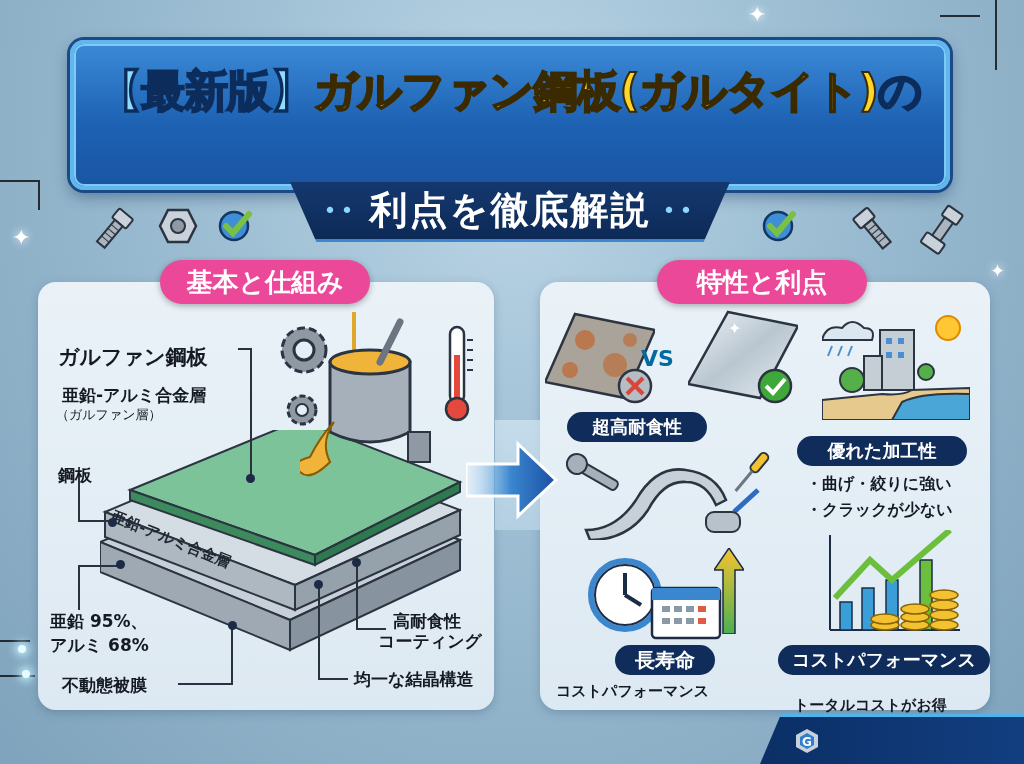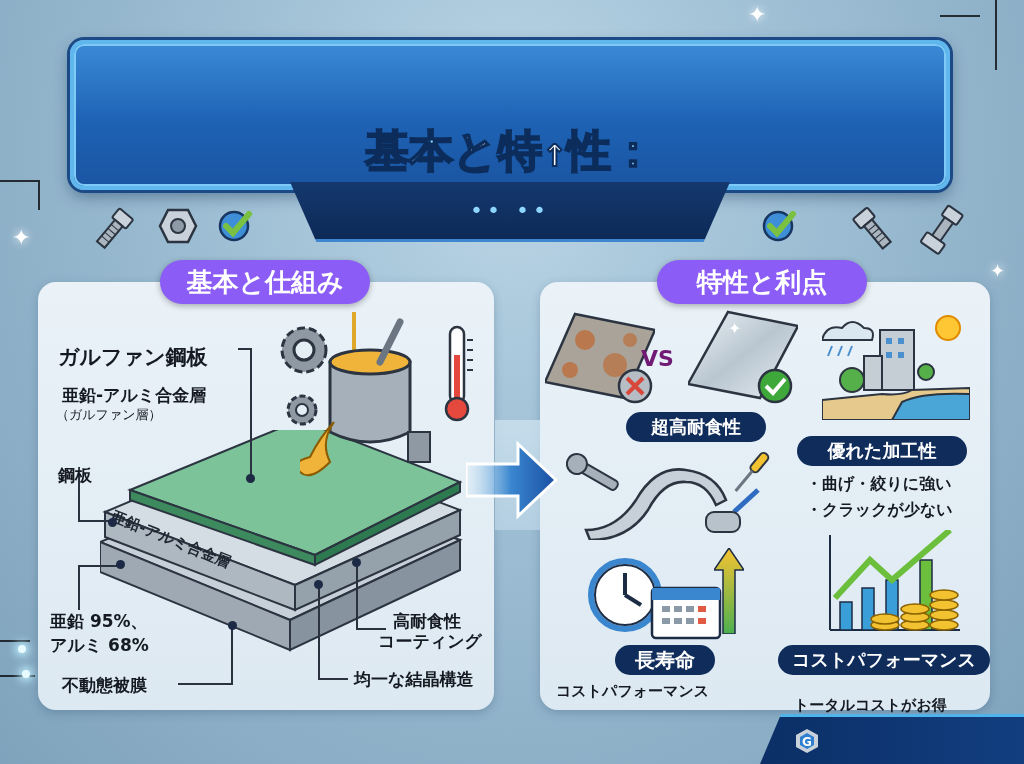--- a/index.html
+++ b/index.html
@@ -48,21 +48,21 @@
   
   .panel {
     position: absolute; top: 282px; height: 428px; border-radius: 18px;
     background: linear-gradient(180deg, #eaf2f8 0%, #dde9f2 100%);
     box-shadow: 0 3px 10px rgba(30,60,100,0.25);
   }
   .panel-left { left: 38px; width: 456px; }
   .panel-right { left: 540px; width: 450px; }
   .section-pill {
     position: absolute; top: 260px; height: 44px; border-radius: 22px;
-    background: #8b5cf6; color: #fff; font-size: 26px; font-weight: bold;
+    background: #ec4899; color: #fff; font-size: 26px; font-weight: bold;
     display: flex; align-items: center; justify-content: center;
     box-shadow: 0 2px 6px rgba(0,0,0,0.3);
   }
   .pill-left { left: 160px; width: 210px; }
   .pill-right { left: 657px; width: 210px; }
 
   .label { position: absolute; color: #151a22; font-weight: bold; white-space: nowrap; }
   .lbl-lg { font-size: 21px; margin-top: 8px; }
   .lbl-md { font-size: 17px; }
   .lbl-sm { font-size: 13px; }
@@ -100,26 +100,27 @@
 <div class="circuit" style="left:0;top:675px;width:35px;height:2px;border-top:2px solid;"></div>
 <div class="circuit" style="left:995px;top:0;width:2px;height:70px;border-left:2px solid;"></div>
 <div class="circuit" style="left:940px;top:15px;width:40px;height:2px;border-top:2px solid;"></div>
 <div class="glow-dot" style="left:18px;top:645px;"></div>
 <div class="glow-dot" style="left:22px;top:670px;"></div>
 <div class="sparkle" style="left:12px;top:225px;">✦</div>
 <div class="sparkle" style="left:748px;top:2px;">✦</div>
 <div class="sparkle" style="left:990px;top:260px;font-size:18px;">✦</div>
 
 <div class="title-banner">
-  <div class="title-line2">
-    <span class="t-cyan">基本</span><span class="t-white">と</span><span class="t-cyan">特</span><span class="t-white" style="font-size:30px;">↑</span><span class="t-cyan">性：</span>
+  <div class="title-line1">
+    <span class="t-cyan">【最新版】</span><span class="t-yellow">ガルファン鋼板(ガルタイト)</span><span class="t-white">の</span>
   </div>
 </div>
 <div class="subtitle-tab">
   <span class="dots">••</span>
+  <span class="sub-text">利点を徹底解説</span>
   <span class="dots">••</span>
 </div>
 
 <svg class="deco-icon" style="left:88px;top:205px" width="50" height="50" viewBox="0 0 50 50">
   <g transform="rotate(40 25 25)">
       <rect x="16" y="4" width="18" height="12" rx="2" fill="#c9d2da" stroke="#2b3440" stroke-width="2"></rect>
       <rect x="20" y="16" width="10" height="28" fill="#aab5bf" stroke="#2b3440" stroke-width="2"></rect>
   <line x1="20" y1="22" x2="30" y2="22" stroke="#2b3440"></line>
       <line x1="20" y1="27" x2="30" y2="27" stroke="#2b3440"></line>
       <line x1="20" y1="32" x2="30" y2="32" stroke="#2b3440"></line>
@@ -249,37 +250,37 @@
   <polygon points="30,4 110,20 80,88 0,72" fill="#a9a39a" stroke="#2b3440" stroke-width="2.5"></polygon>
   <circle cx="40" cy="30" r="10" fill="#c0652c" opacity="0.7"></circle>
     <circle cx="70" cy="55" r="12" fill="#c0652c" opacity="0.6"></circle>
     <circle cx="25" cy="60" r="8" fill="#c0652c" opacity="0.7"></circle>
     <circle cx="85" cy="30" r="7" fill="#c0652c" opacity="0.6"></circle>
 </svg>
 <svg style="position:absolute;left:617px;top:368px" width="36" height="36" viewBox="0 0 36 36">
   <circle cx="18" cy="18" r="16" fill="#b6bdc4" stroke="#2b3440" stroke-width="2.5"></circle>
     <path d="M10 10 L26 26 M26 10 L10 26" stroke="#d9463a" stroke-width="4"></path>
 </svg>
-<div class="label" style="left:641px;top:346px;font-size:22px;color:#701a75;">VS</div>
+<div class="label" style="left:641px;top:346px;font-size:22px;color:#0369a1;">VS</div>
 <svg style="position:absolute;left:688px;top:308px" width="110" height="92" viewBox="0 0 110 92">
   <defs>
       <linearGradient id="sp" x1="0" y1="0" x2="1" y2="1">
         <stop offset="0" stop-color="#eef4f8"></stop>
         <stop offset="0.5" stop-color="#b9c6d0"></stop>
         <stop offset="1" stop-color="#e6edf2"></stop>
       </linearGradient>
     </defs>
   <polygon points="40,4 110,18 72,90 0,76" fill="url(#sp)" stroke="#2b3440" stroke-width="2.5"></polygon>
   <text x="40" y="26" fill="#fff" font-size="16">✦</text>
 </svg>
 <svg style="position:absolute;left:757px;top:368px" width="36" height="36" viewBox="0 0 36 36">
   <circle cx="18" cy="18" r="16" fill="#3fa83a" stroke="#2b3440" stroke-width="2.5"></circle>
     <path d="M9 18 L16 25 L28 11" stroke="#fff" stroke-width="4" fill="none"></path>
 </svg>
-<div class="pill-dark" style="left:626px;top:412px;width:140px;">超高耐食性</div>
+<div class="pill-dark" style="left:567px;top:412px;width:140px;">超高耐食性</div>
 
 <svg style="position:absolute;left:822px;top:310px" width="148" height="110" viewBox="0 0 148 110">
   <path d="M0 30 Q4 14 20 18 Q30 6 42 18 Q54 18 50 30 Z" fill="#dbe7f0" stroke="#2b3440" stroke-width="2"></path>
   <line x1="10" y1="36" x2="6" y2="46" stroke="#4a8fce" stroke-width="2"></line>
     <line x1="20" y1="36" x2="16" y2="46" stroke="#4a8fce" stroke-width="2"></line>
     <line x1="30" y1="36" x2="26" y2="46" stroke="#4a8fce" stroke-width="2"></line>
   <circle cx="126" cy="18" r="12" fill="#ffc733" stroke="#e08a00" stroke-width="2"></circle>
   <rect x="58" y="20" width="34" height="60" fill="#c5cdd5" stroke="#2b3440" stroke-width="2"></rect>
     <rect x="42" y="46" width="18" height="34" fill="#c5cdd5" stroke="#2b3440" stroke-width="2"></rect>
   <rect x="64" y="28" width="6" height="6" fill="#4a8fce"></rect>

